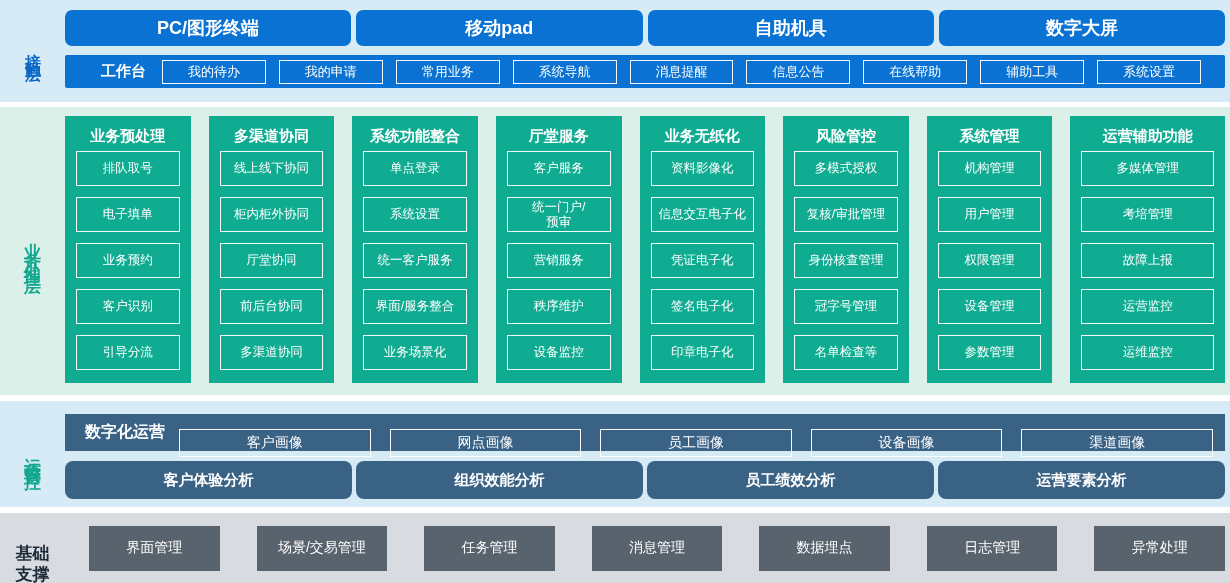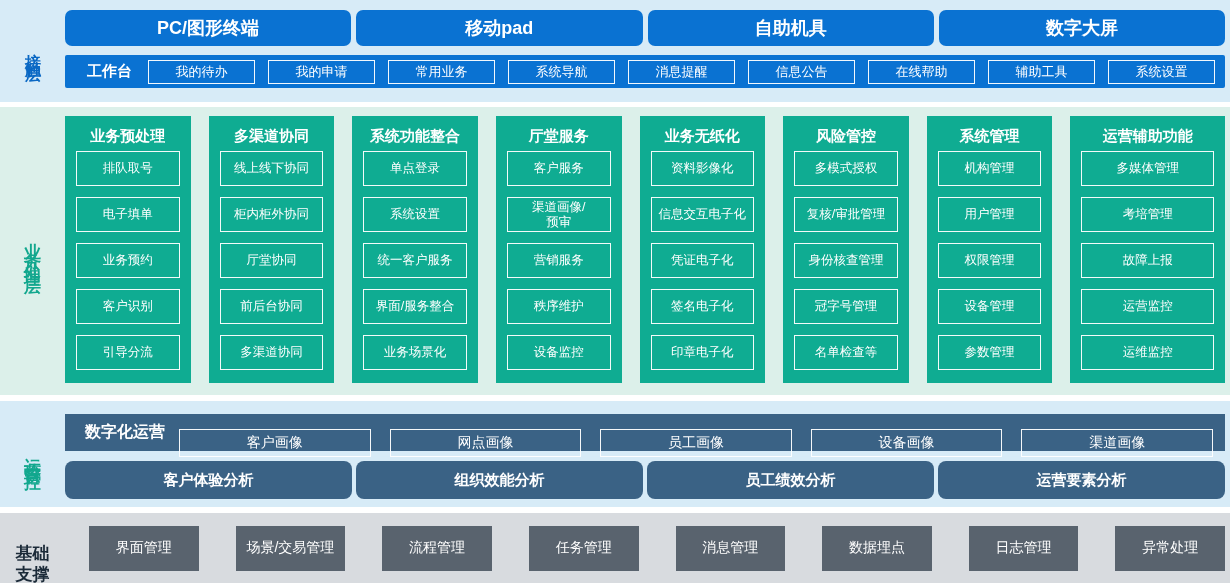--- a/index.html
+++ b/index.html
@@ -13,21 +13,21 @@
   .vlabel{writing-mode:vertical-rl;text-orientation:upright;font-weight:bold;}
   .vlabel.blue{color:#0A68C4;font-size:16px;letter-spacing:7px;}
   .vlabel.teal{color:#12A78E;font-size:17px;letter-spacing:9px;}
   .vlabel.teal.tight{letter-spacing:5px;}
   .hlabel{color:#1B2A38;font-size:17px;font-weight:bold;line-height:1.25;text-align:center;white-space:pre-line;margin-top:32px;}
   .content{flex:1;padding-right:5px;display:flex;flex-direction:column;box-sizing:border-box;min-width:0;}
   
   .content.contact{padding-top:10px;}
   .terminal-row{display:flex;gap:5px;height:36px;}
   .terminal-btn{flex:1;background:#0A72D2;border-radius:7px;color:#fff;font-weight:bold;font-size:18px;display:flex;align-items:center;justify-content:center;}
-  .workbench{margin-top:9px;height:33px;background:#0A72D2;display:flex;align-items:center;padding:0 10px;border-radius:2px;}
+  .workbench{margin-top:9px;height:33px;background:#0A72D2;display:flex;align-items:center;padding:0 24px;border-radius:2px;}
   .wb-label{color:#fff;font-weight:bold;font-size:15px;flex:0 0 auto;margin:0 16px 0 12px;}
   .wb-items{flex:1;display:flex;gap:13px;height:24px;min-width:0;}
   .wb-item{flex:1;border:1px solid rgba(255,255,255,.95);color:#fff;font-size:13px;display:flex;align-items:center;justify-content:center;white-space:nowrap;}
   
   .content.cols{flex-direction:row;gap:18px;padding-top:9px;padding-bottom:12px;}
   .biz-col{flex:1;background:#0FAC92;display:flex;flex-direction:column;padding:7px 11px 13px;box-sizing:border-box;min-width:0;}
   .biz-col:last-child{flex:1.28;}
   .biz-title{color:#fff;font-weight:bold;font-size:15px;text-align:center;height:28px;line-height:26px;white-space:nowrap;}
   .biz-items{flex:1;display:flex;flex-direction:column;gap:11px;}
   .biz-item{flex:1;border:1px solid rgba(255,255,255,.95);color:#fff;font-size:12.5px;display:flex;align-items:center;justify-content:center;text-align:center;white-space:pre-line;line-height:1.15;padding:0 2px;}
@@ -140,21 +140,21 @@
             <div class="biz-item">业务场景化</div>
           </div>
       </div>
 
       <div class="biz-col">
         <div class="biz-title">厅堂服务</div>
         <div class="biz-items">
 
             <div class="biz-item">客户服务</div>
 
-            <div class="biz-item">渠道画像/
+            <div class="biz-item">统一门户/
 预审</div>
 
             <div class="biz-item">营销服务</div>
 
             <div class="biz-item">秩序维护</div>
 
             <div class="biz-item">设备监控</div>
           </div>
       </div>
 
@@ -261,21 +261,20 @@
   <div class="vlabel-wrap">
     <span class="hlabel">基础
 支撑</span>
   </div>
   <div class="content base">
 
       <div class="base-item">界面管理</div>
 
       <div class="base-item">场景/交易管理</div>
 
-      <div class="base-item">流程管理</div>
 
       <div class="base-item">任务管理</div>
 
       <div class="base-item">消息管理</div>
 
       <div class="base-item">数据埋点</div>
 
       <div class="base-item">日志管理</div>
 
       <div class="base-item">异常处理</div>

